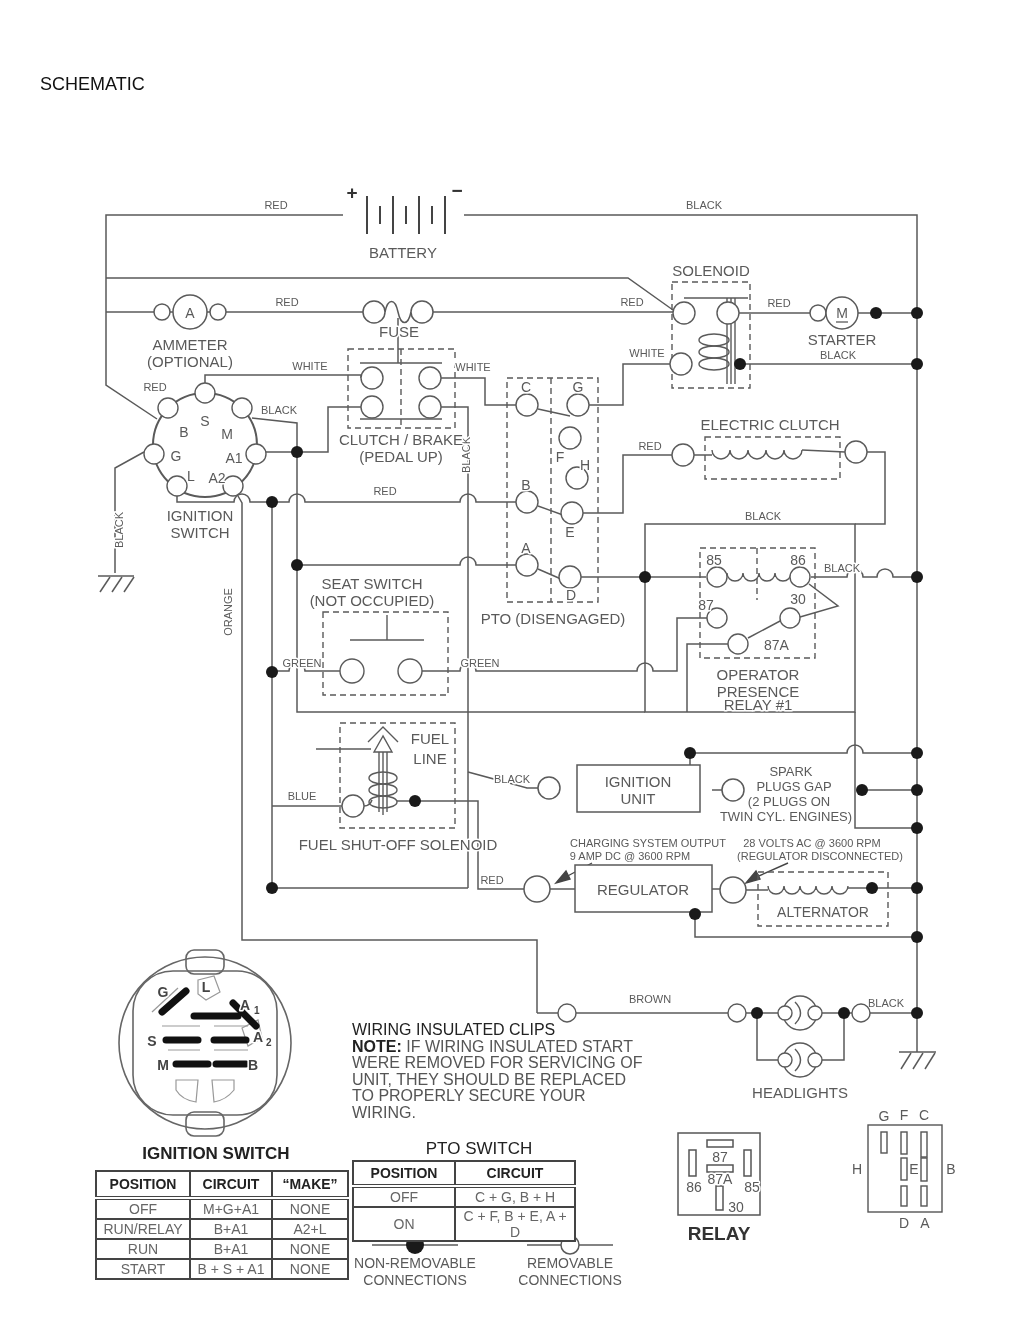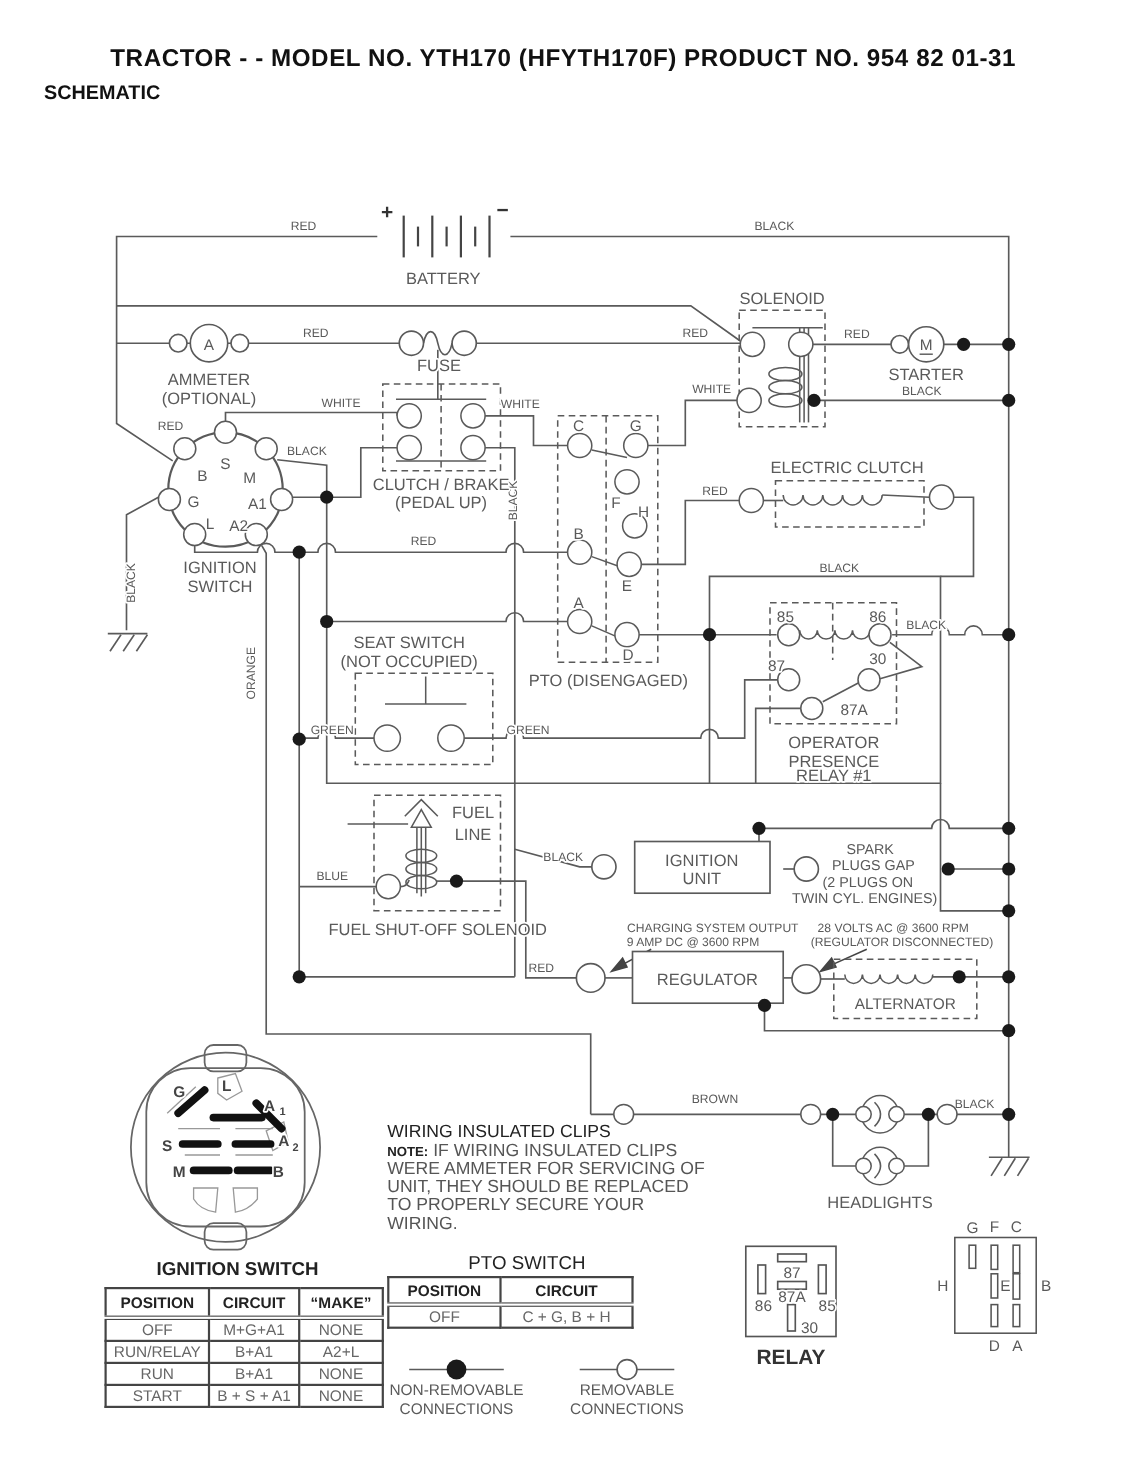--- a/index.html
+++ b/index.html
@@ -11,41 +11,40 @@
   svg .lbl{font-size:11px;}
   svg .comp{font-size:15px;}
   svg .term{font-size:14px;}
   svg .sub{font-size:10px;}
   svg .spark{font-size:13px;}
   svg .legendtxt{font-size:14px;}
   svg .bold{font-weight:bold;fill:#333;}
   svg .dark{fill:#444;}
   .htext{position:absolute;color:#333;}
   #title1{left:0;top:40px;width:1024px;text-align:center;font-size:22px;font-weight:bold;color:#111;letter-spacing:0.5px;}
-  #title2{left:40px;top:74px;font-size:18px;font-weight:bold;color:#111;}
+  #title2{left:40px;top:74px;font-size:18px;font-weight:normal;color:#111;}
   #note-block{left:352px;top:1022px;width:300px;font-size:16px;line-height:16.5px;color:#555;}
-  #note-block .nt{font-weight:bold;color:#222;font-size:12px;}
+  #note-block .nt{font-weight:bold;color:#222;font-size:16px;}
   #ign-caption{left:100px;top:1144px;width:232px;text-align:center;font-weight:bold;font-size:17px;color:#222;}
   #pto-caption{left:372px;top:1139px;width:214px;text-align:center;font-weight:normal;font-size:17px;color:#222;}
   table.sch{position:absolute;border-collapse:collapse;background:#fff;color:#666;}
   table.sch td,table.sch th{border:2px solid #444;text-align:center;padding:0 4px;}
   table.sch th{font-weight:bold;color:#222;border-bottom:4px double #444;}
   #ign-table{left:95px;top:1170px;font-size:14px;}
   #ign-table th{height:24px;} #ign-table td{height:18px;}
   #ign-table th:nth-child(1){width:84px;} #ign-table th:nth-child(2){width:72px;} #ign-table th:nth-child(3){width:66px;text-align:center;}
   #pto-table{left:352px;top:1160px;font-size:14px;}
   #pto-table th{height:22px;} #pto-table td{height:18px;}
   #pto-table th:nth-child(1){width:92px;} #pto-table th:nth-child(2){width:110px;}
 </style>
 </head>
 <body>
 
 <div id="page">
 
-  <div id="title1" class="htext">TRACTOR - - MODEL NO. YTH170 (HFYTH170F) PRODUCT NO. 954 82 01-31</div>
   <div id="title2" class="htext">SCHEMATIC</div>
 
   <svg id="drawing" width="1024" height="1334" viewBox="0 0 1024 1334">
 
     <g fill="none" stroke="#5a5a5a" stroke-width="1.5">
 
       <path d="M343,215 H106 V385 L157,419"></path>
       <path d="M106,278 H628 L673,310"></path>
       <path d="M106,312 H363"></path>
       <path d="M433,312 H673"></path>
@@ -494,21 +493,21 @@
     <text class="term" x="924" y="1120" text-anchor="middle">C</text>
     <text class="term" x="857" y="1174" text-anchor="middle">H</text>
     <text class="term" x="951" y="1174" text-anchor="middle">B</text>
     <text class="term" x="914" y="1174" text-anchor="middle">E</text>
     <text class="term" x="904" y="1228" text-anchor="middle">D</text>
     <text class="term" x="925" y="1228" text-anchor="middle">A</text>
   </svg>
 
   <div id="note-block" class="htext">
     <div style="font-weight:normal;color:#222;">WIRING INSULATED CLIPS</div>
-    <span class="nt">NOTE:</span><span> IF WIRING INSULATED CLIPS WERE AMMETER FOR SERVICING OF UNIT, THEY SHOULD BE REPLACED TO PROPERLY SECURE YOUR WIRING.</span>
+    <span class="nt">NOTE:</span><span> IF WIRING INSULATED START WERE REMOVED FOR SERVICING OF UNIT, THEY SHOULD BE REPLACED TO PROPERLY SECURE YOUR WIRING.</span>
   </div>
 
   <div id="ign-caption" class="htext">IGNITION SWITCH</div>
 
   <table id="ign-table" class="sch">
     <thead>
         <tr>
       <th>POSITION</th>
       <th>CIRCUIT</th>
       <th>“MAKE”</th>
@@ -544,16 +543,20 @@
         <tr>
       <th>POSITION</th>
       <th>CIRCUIT</th>
     </tr>
       </thead>
     <tbody>
         <tr>
           <td>OFF</td>
           <td>C + G, B + H</td>
         </tr>
+        <tr>
+          <td>ON</td>
+          <td>C + F, B + E, A + D</td>
+        </tr>
       </tbody>
   </table>
 
 </div>
 
 </body></html>

